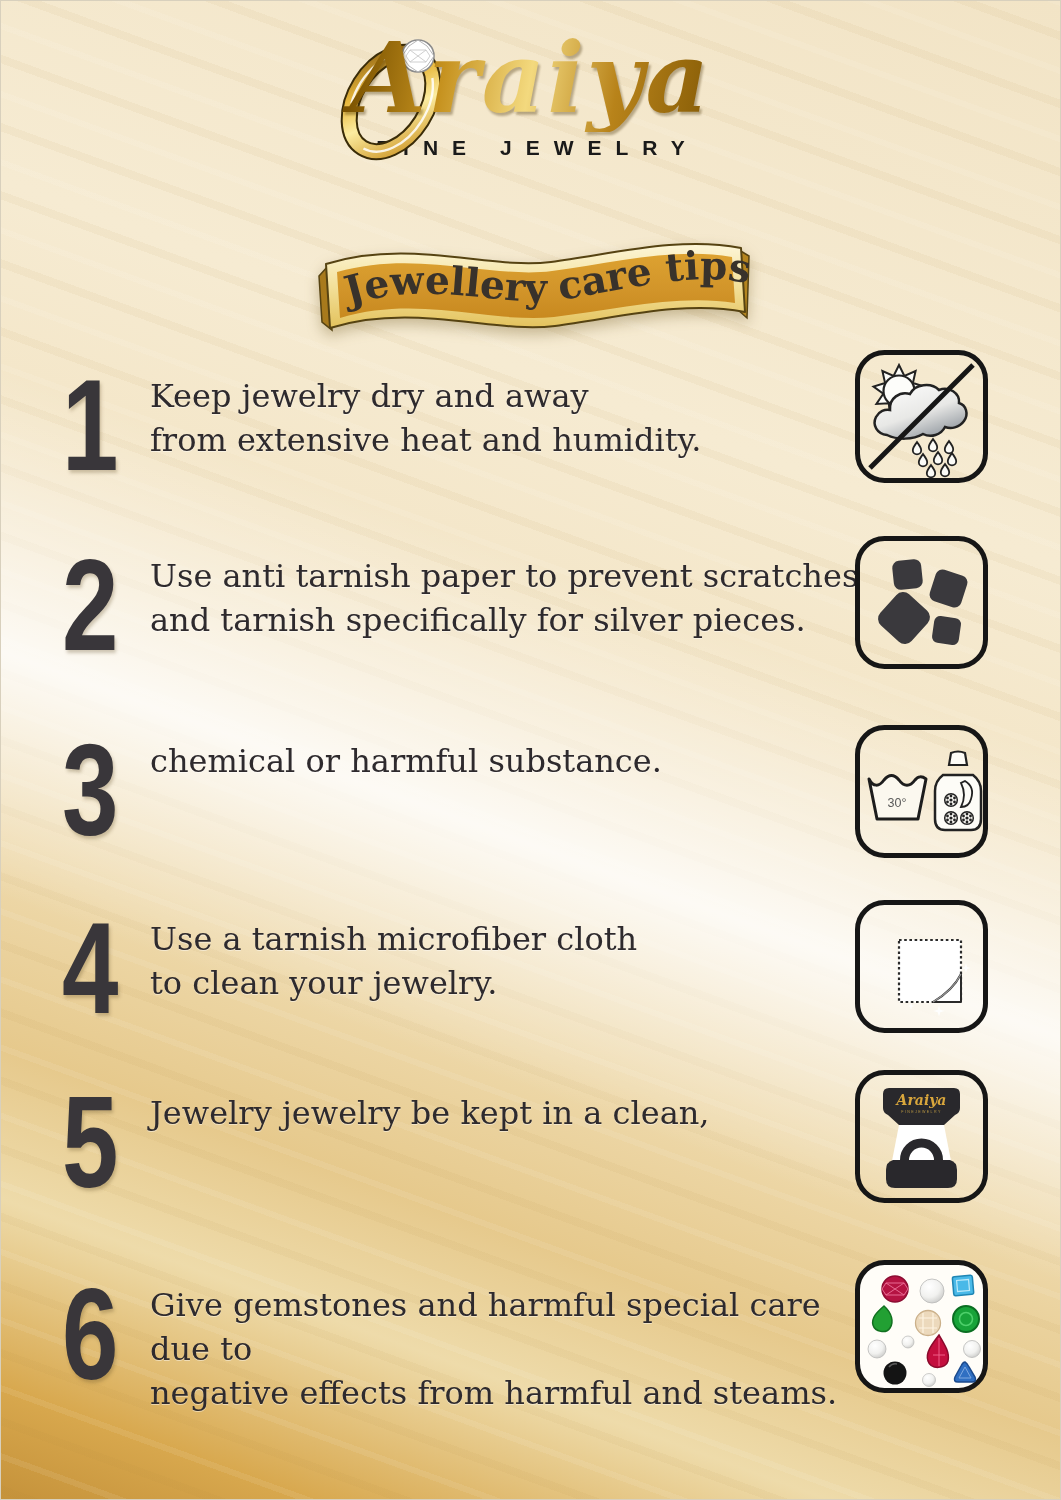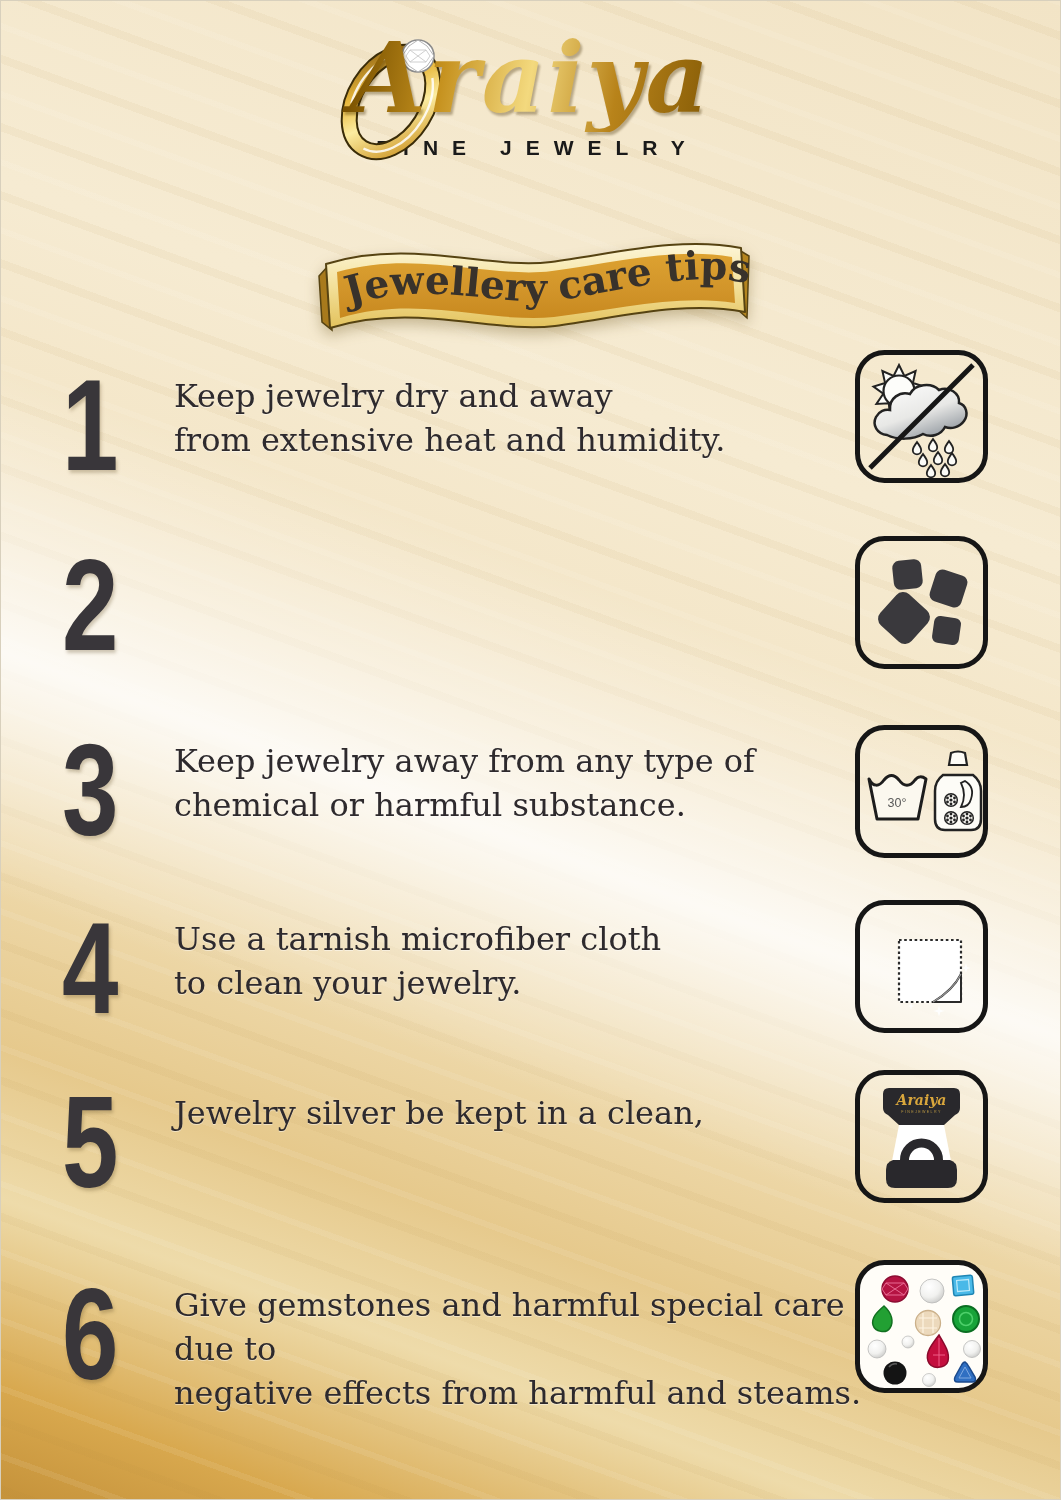--- a/index.html
+++ b/index.html
@@ -45,21 +45,21 @@
     font-family:"Liberation Sans", sans-serif;font-weight:bold;
     font-size:130px;line-height:1;color:#39363a;
     transform:scaleX(0.78);transform-origin:left top;
     text-shadow:2px 3px 4px rgba(100,80,40,0.30);
   }
   .tip-text{
     position:absolute;left:88px;top:2px;width:730px;
     font-size:32px;line-height:44px;color:#2e2a2d;
     text-shadow:0 1px 0 rgba(255,255,255,0.45);
   }
-  .tip-text span{display:block;margin-left:24px;}
+  .tip-text span{display:block;}
   .t1{top:372px}.t2{top:552px}.t3{top:737px}.t4{top:915px}.t5{top:1089px}.t6{top:1281px}
   .tip-icon{position:absolute;left:791px;width:137px;height:137px;}
   .t1 .tip-icon{top:-24px}.t2 .tip-icon{top:-18px}.t3 .tip-icon{top:-14px}
   .t4 .tip-icon{top:-17px}.t5 .tip-icon{top:-21px}.t6 .tip-icon{top:-23px}
   .icon-stroke{stroke:#161616;fill:none;}
 </style>
 </head>
 <body>
 
 <div class="page">
@@ -145,36 +145,37 @@
         <use href="#drop" transform="translate(78,117)"></use>
           <use href="#drop" transform="translate(92,116)"></use>
       </g>
       <line x1="17" y1="120" x2="120" y2="17" class="icon-stroke" stroke-width="5"></line>
     </svg>
   </section>
 
   <section class="tip t2">
     <div class="tip-number">2</div>
     <div class="tip-text">
+      <span>Use anti tarnish paper to prevent scratches</span>
+      <span>and tarnish specifically for silver pieces.</span>
     </div>
     <svg class="tip-icon" viewBox="0 0 137 137">
       <rect x="4.5" y="4.5" width="128" height="128" rx="27" class="icon-stroke" stroke-width="5"></rect>
       <g fill="#3a393d">
         <rect x="40" y="26" width="29" height="29" rx="7" transform="rotate(-6 54.5 40.5)"></rect>
         <rect x="79" y="38" width="33" height="33" rx="7" transform="rotate(18 95.5 54.5)"></rect>
         <rect x="30" y="63" width="42" height="42" rx="9" transform="rotate(42 51 84)"></rect>
         <rect x="80" y="83" width="27" height="27" rx="6" transform="rotate(8 93.5 96.5)"></rect>
       </g>
     </svg>
   </section>
 
   <section class="tip t3">
     <div class="tip-number">3</div>
     <div class="tip-text">
-      <span>Keep jewelry away from any type of</span>
       <span>chemical or harmful substance.</span>
     </div>
     <svg class="tip-icon" viewBox="0 0 137 137">
       <defs>
         <g id="flower">
           <circle r="6.3" fill="none" stroke="#222222" stroke-width="1.5"></circle>
           <circle r="1.6" fill="#222222"></circle>
           <circle cx="0" cy="-4" r="1.4" fill="#222222"></circle>
             <circle cx="3.5" cy="-2" r="1.4" fill="#222222"></circle>
           <circle cx="3.5" cy="2" r="1.4" fill="#222222"></circle>
@@ -217,21 +218,21 @@
         <use href="#spark" transform="translate(113,70) scale(0.8)"></use>
         <use href="#spark" transform="translate(86,113) scale(0.9)"></use>
         <use href="#spark" transform="translate(58,108) scale(0.6)"></use>
       </g>
     </svg>
   </section>
 
   <section class="tip t5">
     <div class="tip-number">5</div>
     <div class="tip-text">
-      <span>Jewelry silver be kept in a clean,</span>
+      <span>Jewelry jewelry be kept in a clean,</span>
     </div>
     <svg class="tip-icon" viewBox="0 0 137 137">
       <rect x="4.5" y="4.5" width="128" height="128" rx="27" class="icon-stroke" stroke-width="5"></rect>
       <g>
         <path d="M46,57 H91 L98,93 H39 Z" fill="#ffffff"></path>
         <path d="M36,20 H101 Q107,20 107,26 V40 Q107,45 102,47 L91,57 H46 L35,47 Q30,45 30,40 V26 Q30,20 36,20 Z" fill="#29282c"></path>
         <path d="M51.5,92 A17,17 0 0 1 85.5,92" fill="none" stroke="#29282c" stroke-width="9"></path>
         <path d="M40,92 H97 Q104,94 104,102 V111 Q104,120 95,120 H42 Q33,120 33,111 V102 Q33,94 40,92 Z" fill="#29282c"></path>
         <text x="68.5" y="37" text-anchor="middle" font-family="DejaVu Serif, serif" font-style="italic" font-weight="bold" font-size="14" fill="#d9a63c">Araiya</text>
         <text x="68.5" y="45" text-anchor="middle" font-family="Liberation Sans, sans-serif" font-size="3.6" letter-spacing="1.4" fill="#b99742">FINEJEWELRY</text>

